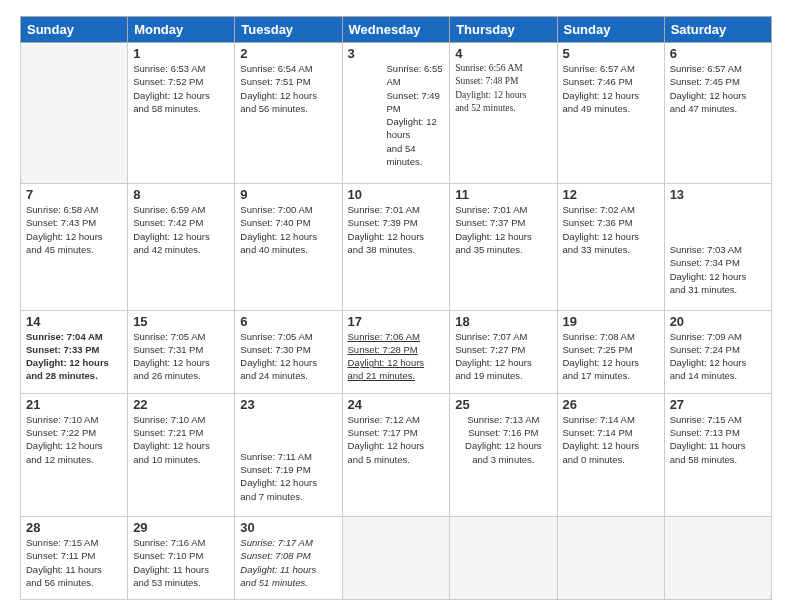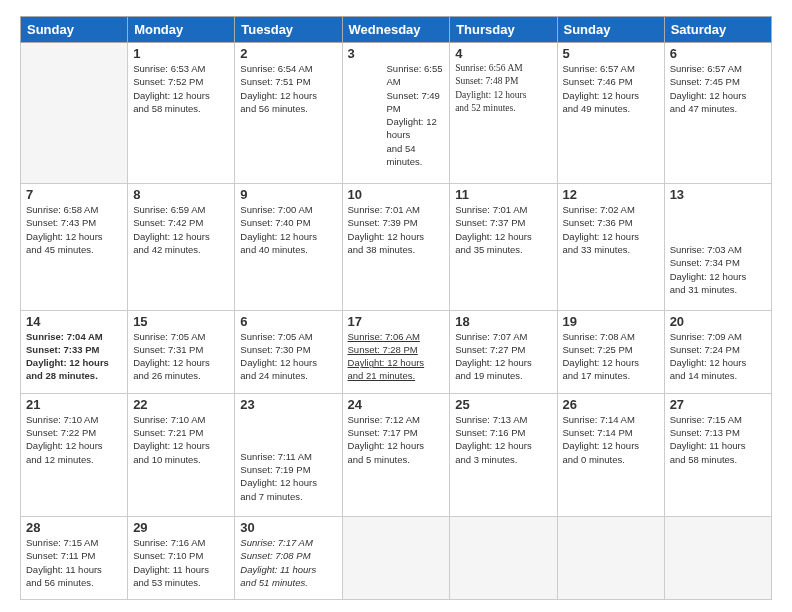--- a/index.html
+++ b/index.html
@@ -280,21 +280,21 @@
           </td>
           <td>
             <span class="day-num">24</span>
             <div class="day-info" style="white-space: pre-line;">Sunrise: 7:12 AM
 Sunset: 7:17 PM
 Daylight: 12 hours
 and 5 minutes.</div>
           </td>
           <td>
             <span class="day-num">25</span>
-            <div class="day-info" style="white-space: pre-line;">Sunrise: 7:13 AM
+            <div class="day-info" style="white-space: pre-line; text-align: center;">Sunrise: 7:13 AM
 Sunset: 7:16 PM
 Daylight: 12 hours
 and 3 minutes.</div>
           </td>
           <td>
             <span class="day-num">26</span>
             <div class="day-info" style="white-space: pre-line;">Sunrise: 7:14 AM
 Sunset: 7:14 PM
 Daylight: 12 hours
 and 0 minutes.</div>

